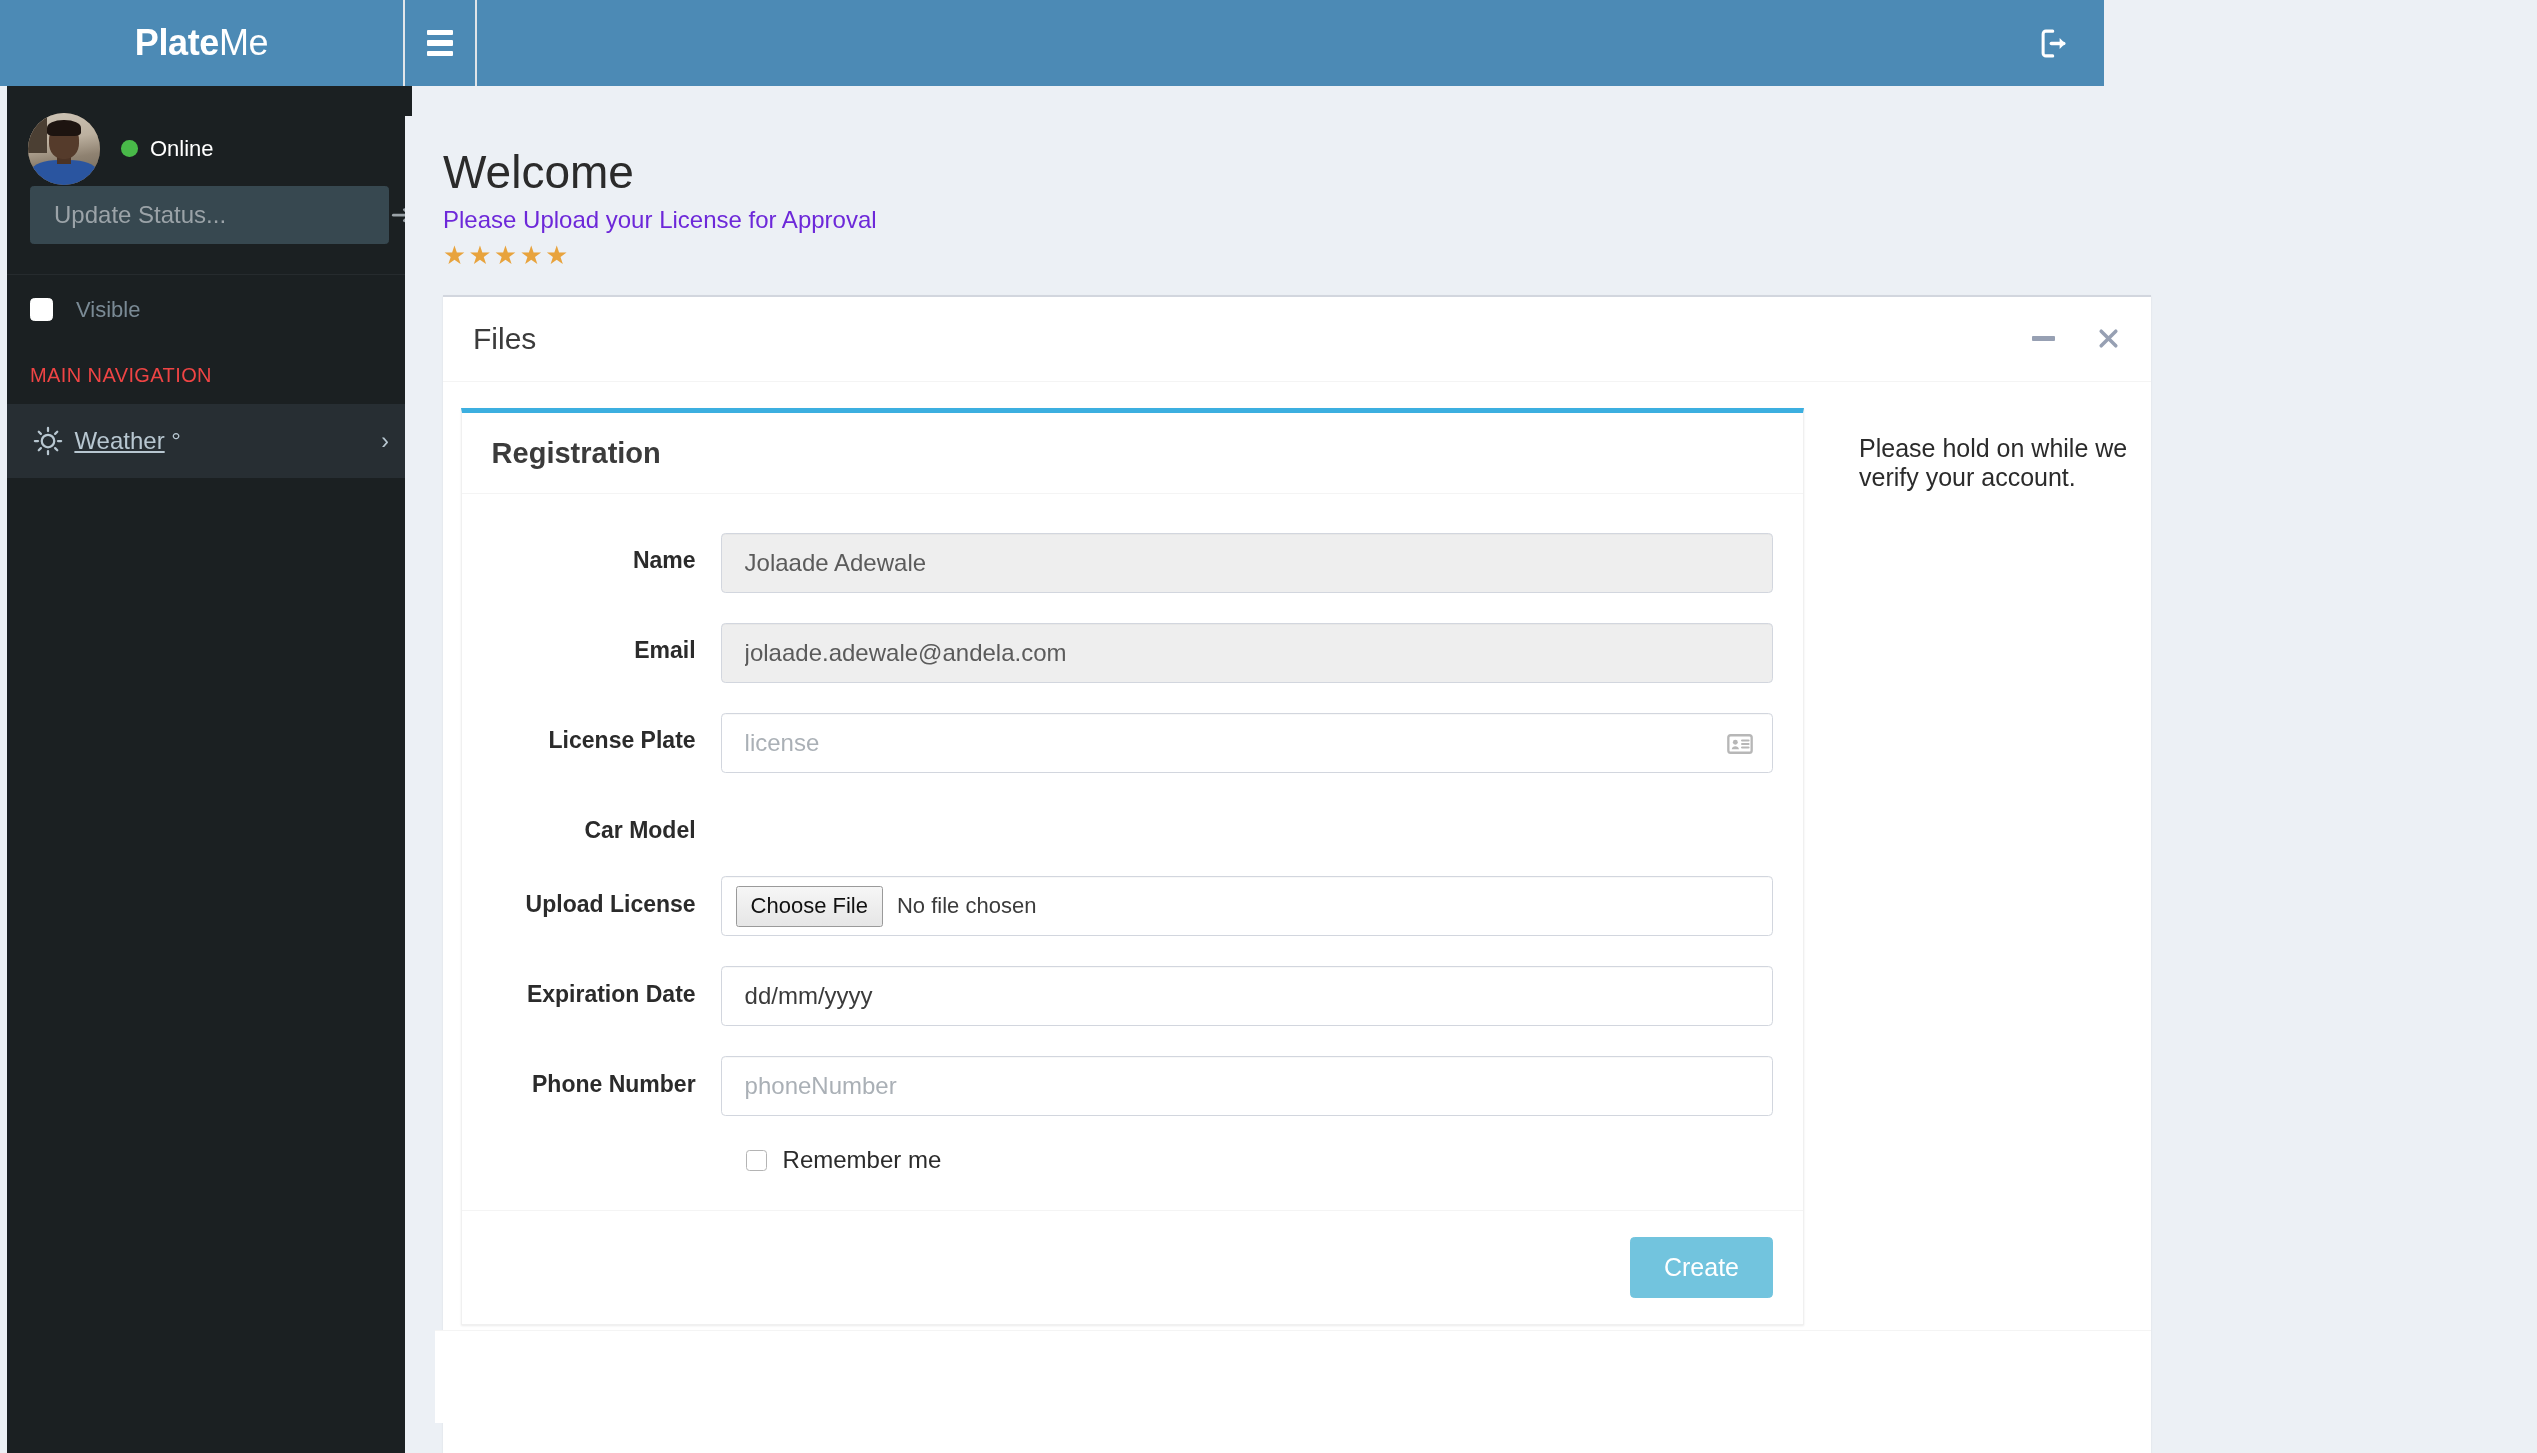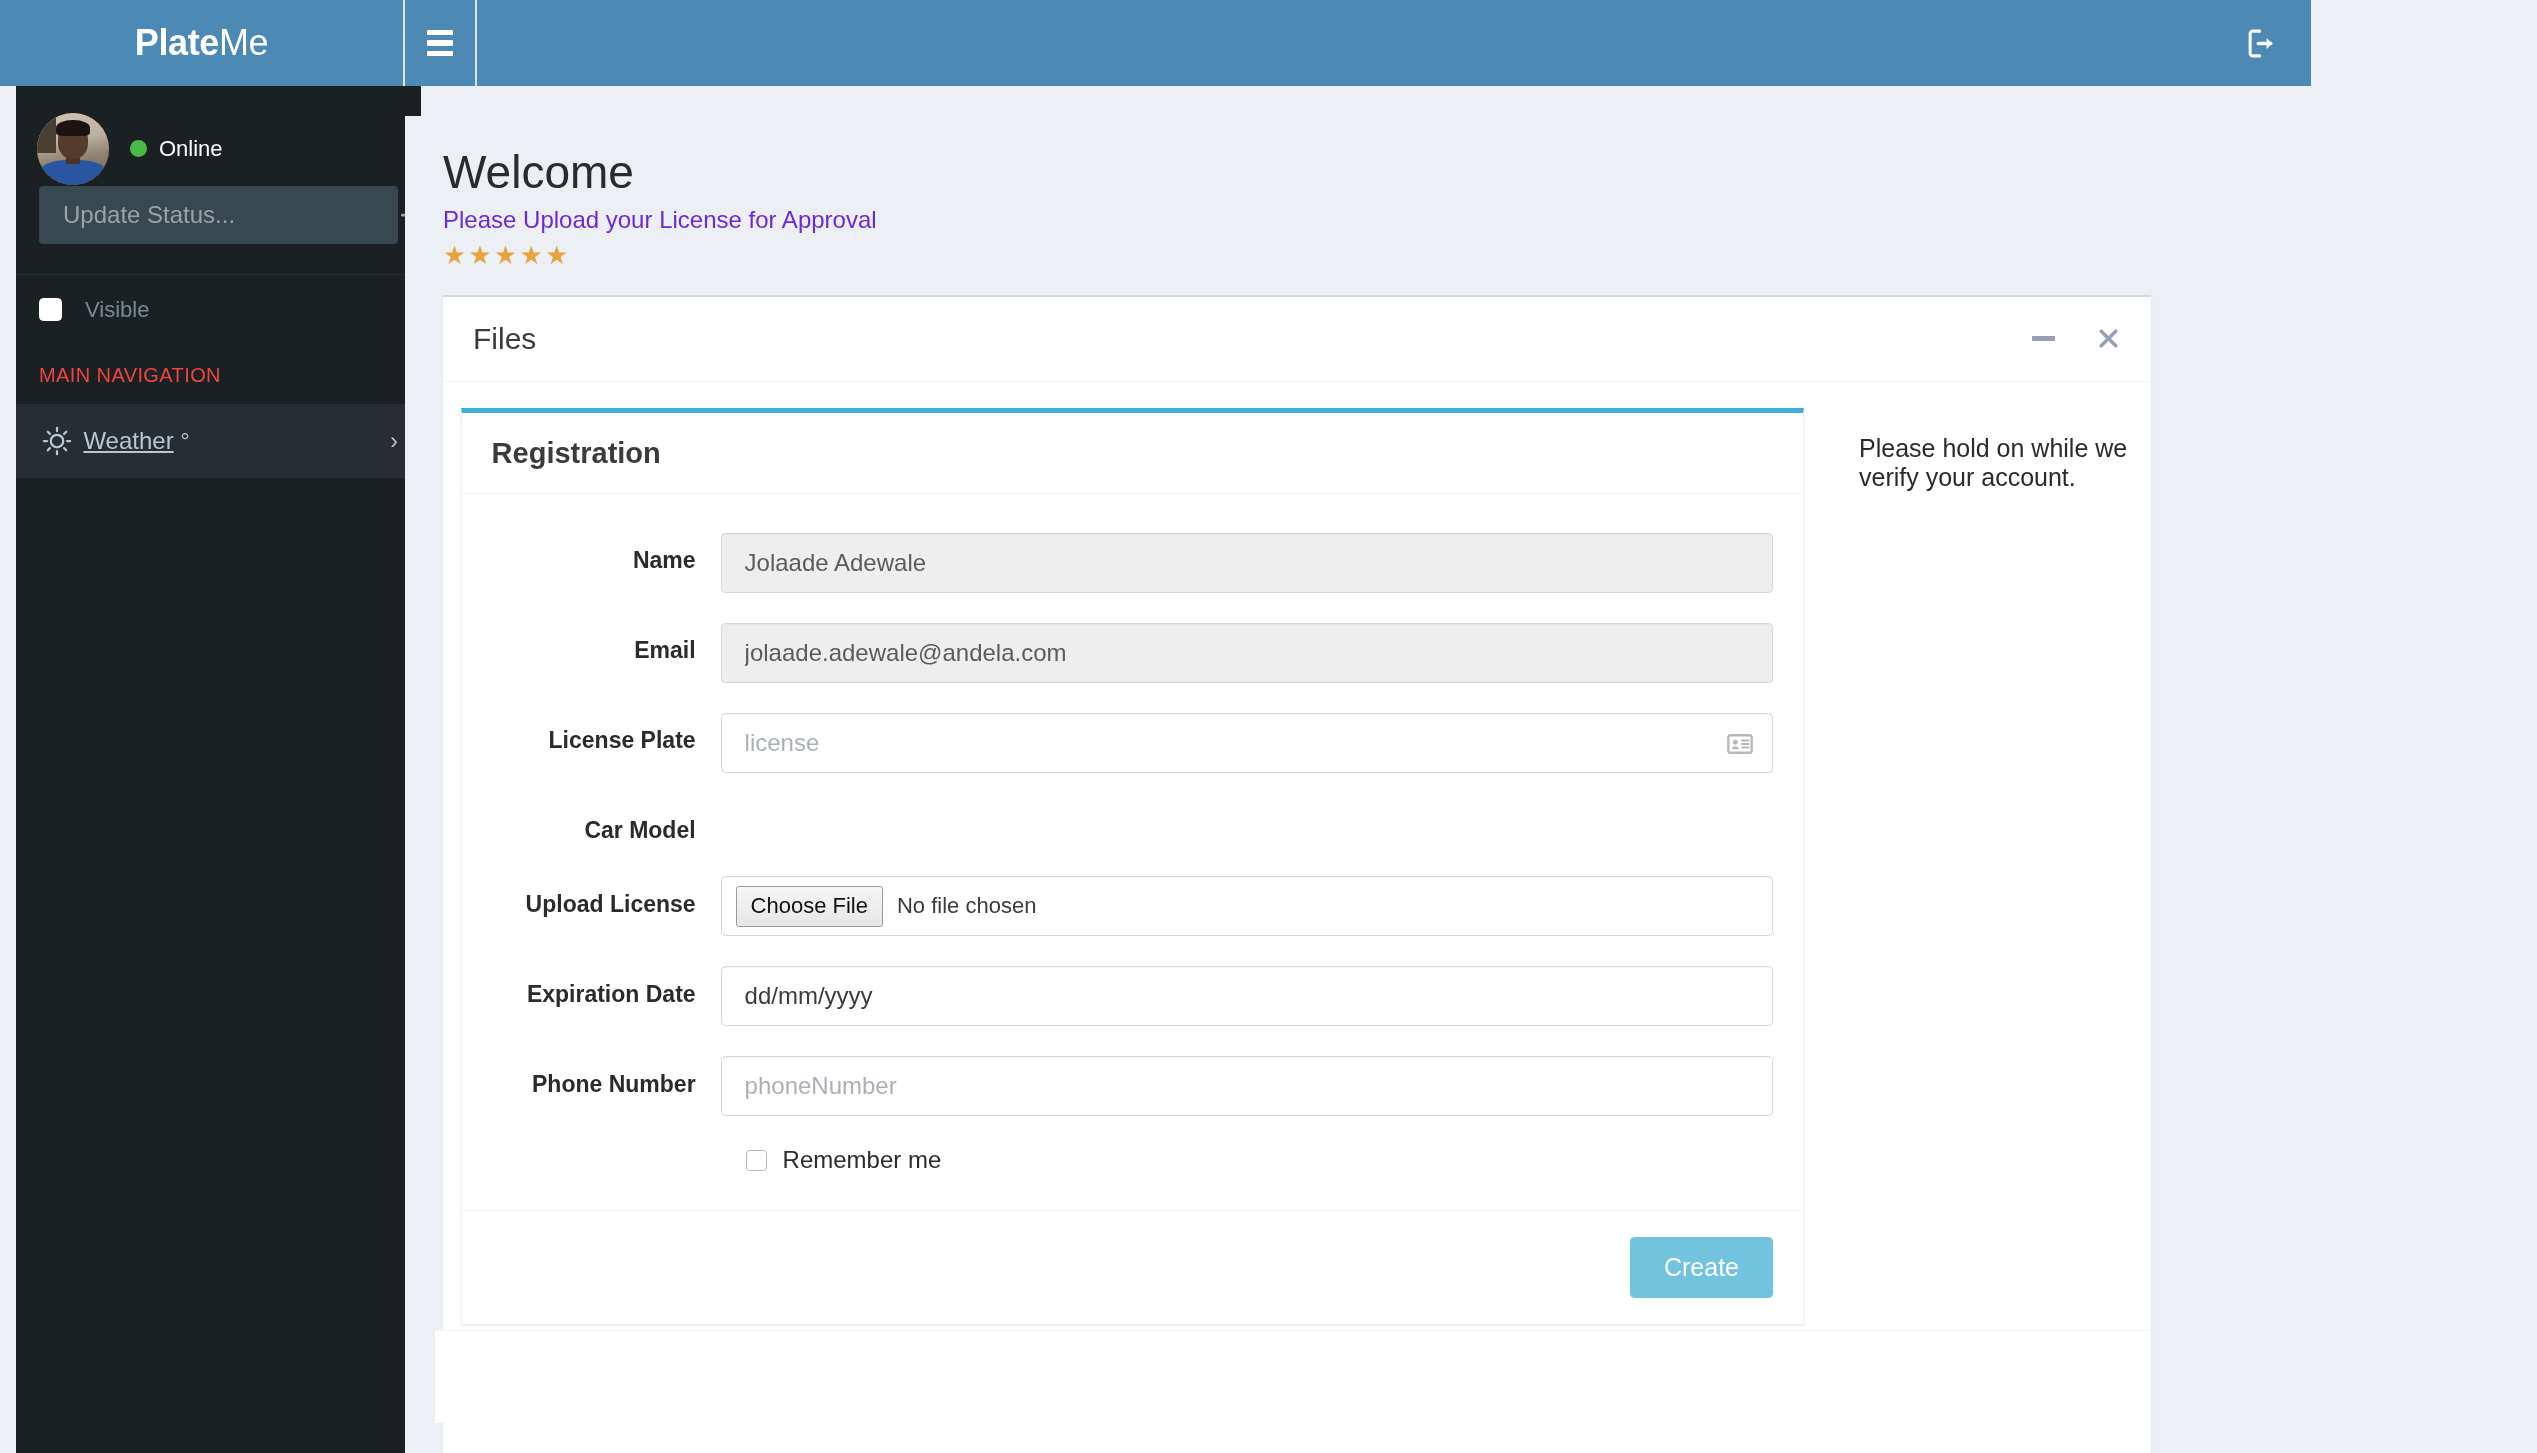--- a/index.html
+++ b/index.html
@@ -6,21 +6,21 @@
   html, body {
     width: 2538px; height: 1454px;
     background: #ecf0f5;
     font-family: "Liberation Sans", sans-serif;
     overflow: hidden;
   }
 
   
   .navbar {
     position: absolute; top: 0; left: 0;
-    width: 2311px; height: 86px;
+    width: 2104px; height: 86px;
     background: #4c8ab5;
     display: flex; align-items: center;
   }
   .logo-block {
     width: 405px; height: 86px;
     background: #4c8ab5;
     display: flex; align-items: center; justify-content: center;
     border-right: 2.6px solid #e2e6ea;
   }
   .logo-text { font-size: 36px; color: #ffffff; letter-spacing: -0.4px; }
@@ -40,21 +40,21 @@
   }
   .navbar-spacer { flex: 1; }
   .logout-btn {
     width: 97px; height: 86px;
     display: flex; align-items: center; justify-content: center;
     cursor: pointer;
   }
 
   
   .sidebar {
-    position: absolute; top: 86px; left: 16px;
+    position: absolute; top: 86px; left: 7px;
     width: 405px; height: 1367px;
     background: #1b2022;
   }
   .user-panel {
     padding: 30px 26.4px 0 21px;
     display: flex; align-items: center; gap: 21px;
     height: 95px;
   }
   .avatar {
     width: 72px; height: 72px; border-radius: 50%;

